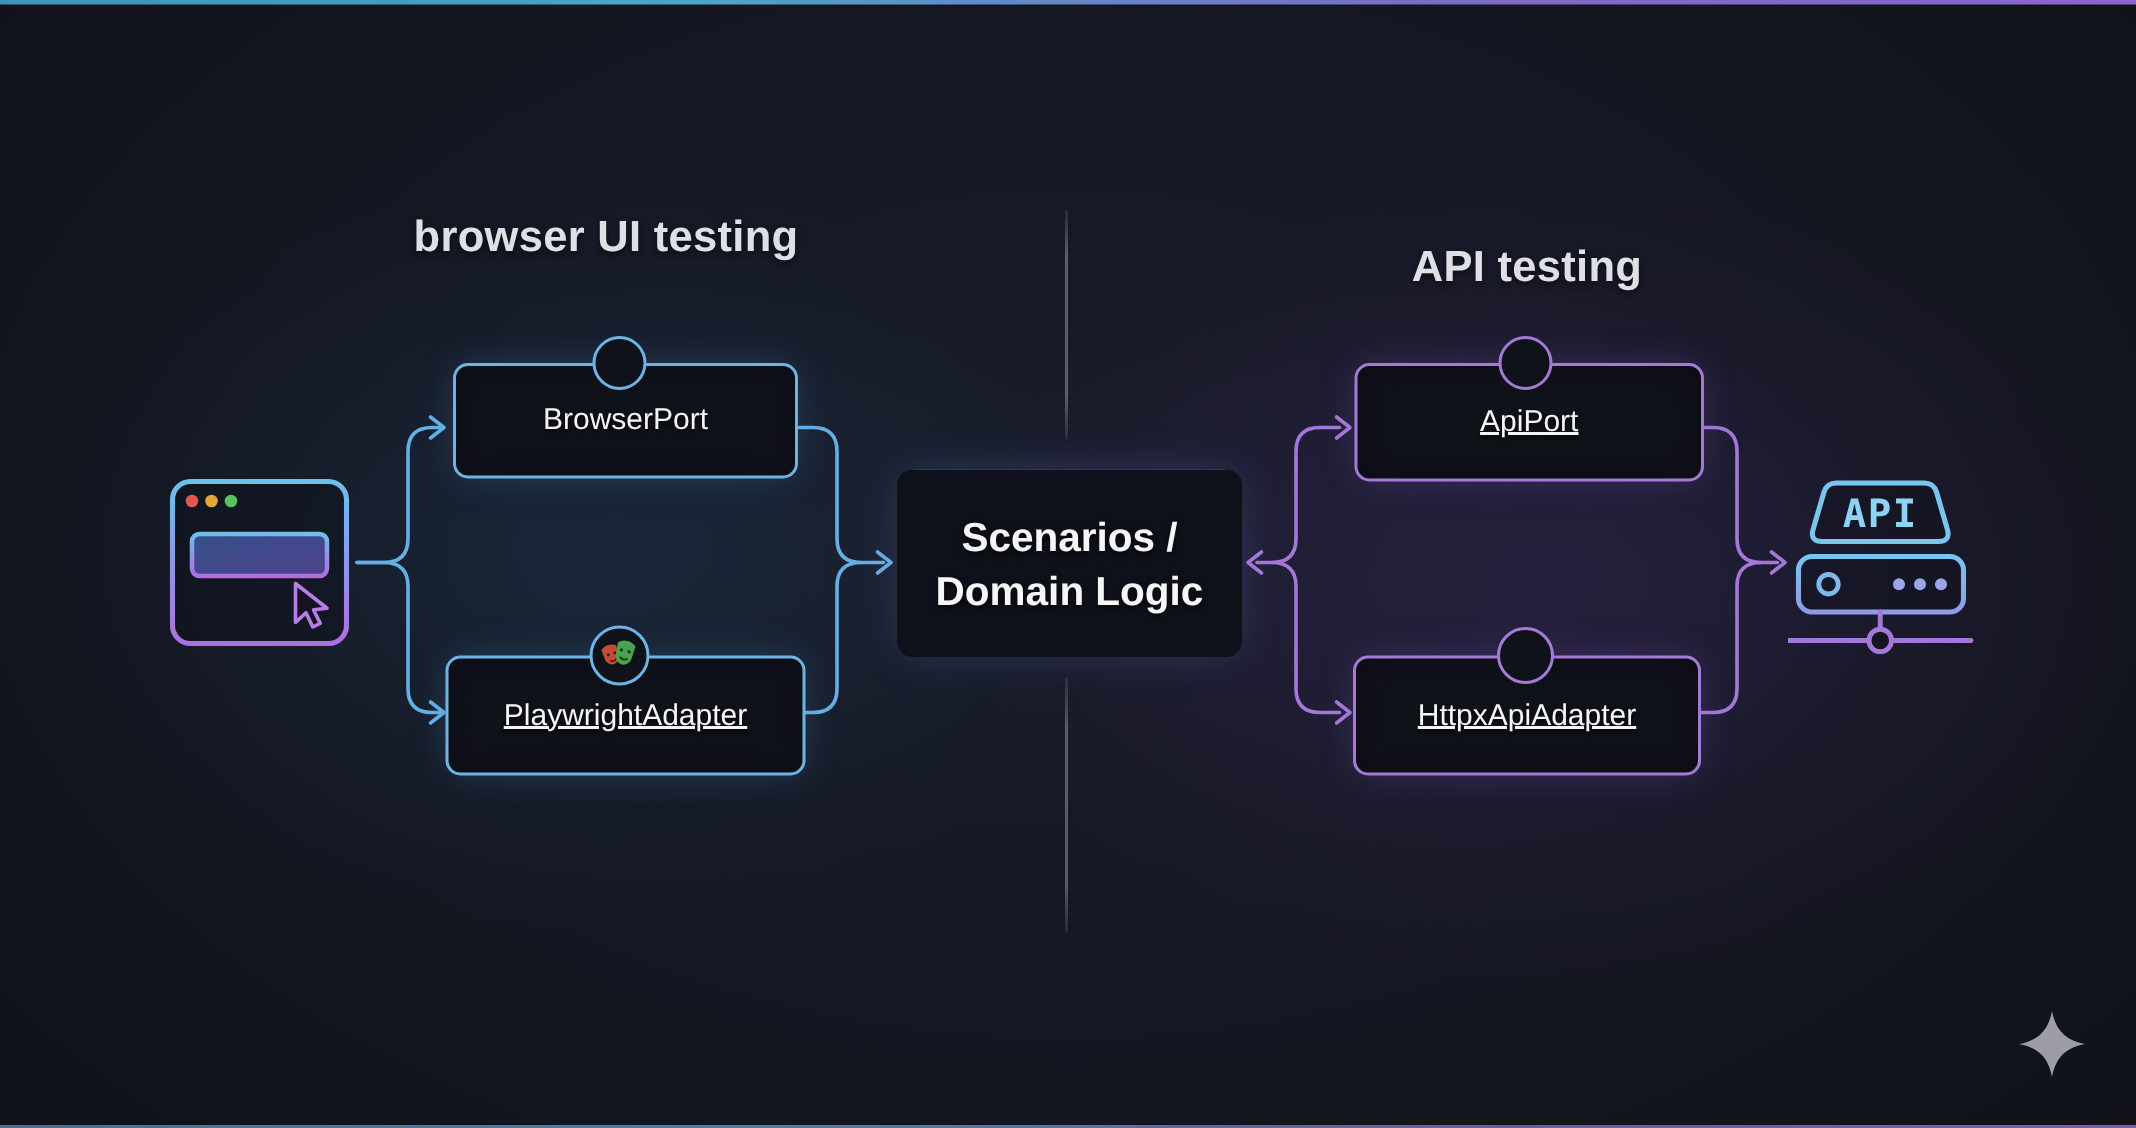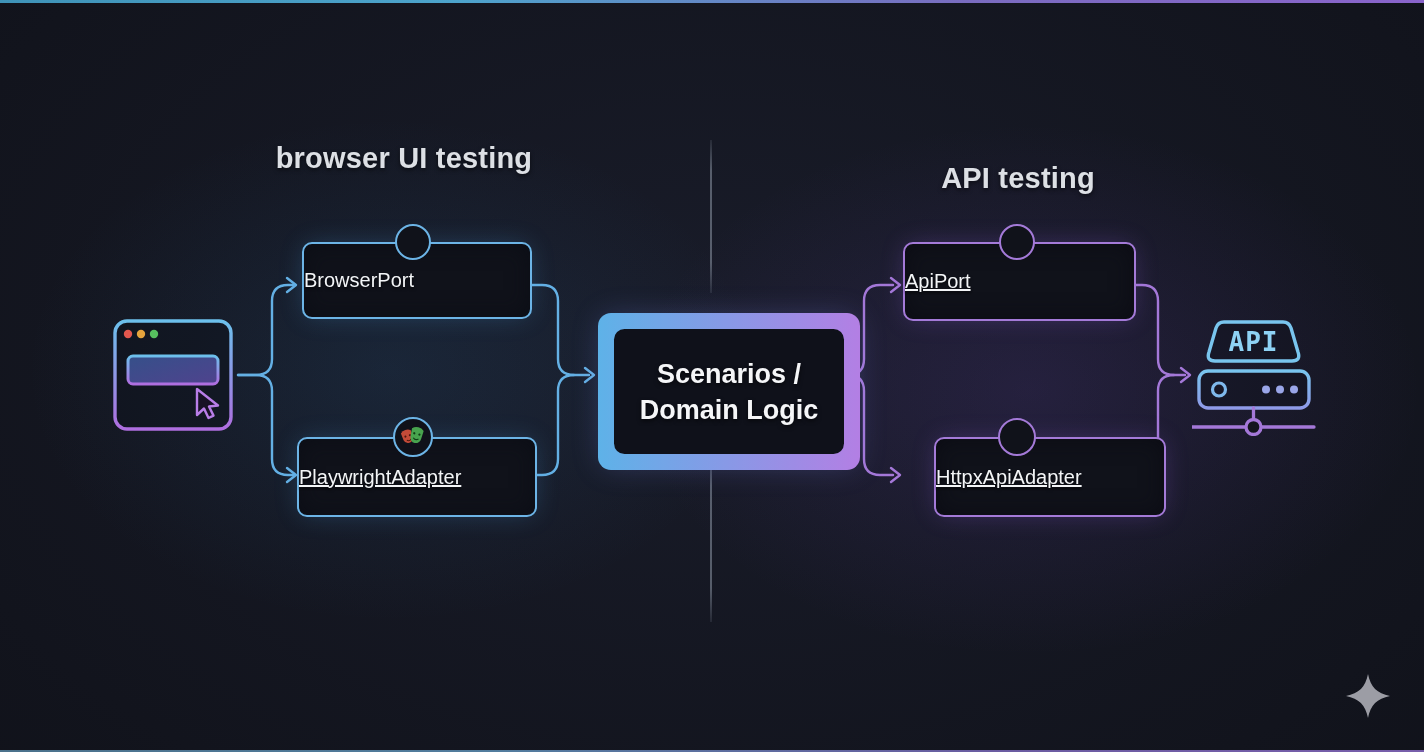--- a/index.html
+++ b/index.html
@@ -16,34 +16,34 @@
   .edge-top{top:0;height:3px;background:linear-gradient(90deg,#3f93b8,#4da4cc 32%,#7a6cc0 68%,#8a64cc);}
   .edge-bottom{bottom:0;height:2px;opacity:.85;background:linear-gradient(90deg,#55829f,#5d8fb4 35%,#7a68b8 70%,#8a6cc4);}
   .section-title{
     position:absolute;transform:translateX(-50%);
     font-size:29px;font-weight:700;color:#dde0e5;letter-spacing:.2px;
     text-shadow:0 2px 4px rgba(0,0,0,.55);white-space:nowrap;text-align:right;
   }
   .divider-seg{position:absolute;left:710px;width:2px;background:linear-gradient(180deg,rgba(130,140,155,.15),rgba(140,150,165,.55) 20%,rgba(140,150,165,.55) 80%,rgba(130,140,155,.15));}
   .connectors{position:absolute;left:0;top:0;z-index:1;}
   .node-box{
-    position:absolute;z-index:2;display:flex;align-items:center;
+    position:absolute;z-index:2;display:flex;align-items:center;justify-content:center;
     border-radius:10px;font-size:20px;font-weight:500;color:#f3f5f7;
     text-shadow:0 2px 3px rgba(0,0,0,.6);background:#10121a;
   }
   .box-blue{border:2.5px solid #6cb4e6;box-shadow:0 0 26px -4px rgba(80,165,235,.28), inset 0 0 22px rgba(10,12,20,.8);}
   .box-purple{border:2.5px solid #a47ad8;box-shadow:0 0 26px -4px rgba(150,100,225,.30), inset 0 0 22px rgba(10,10,18,.8);text-decoration:underline;}
   .port-circle{
     position:absolute;z-index:3;border-radius:50%;background:#10121a;box-sizing:border-box;
     display:flex;align-items:center;justify-content:center;
   }
   .pc-blue{border:2.5px solid #6cb4e6;}
   .pc-purple{border:2.5px solid #a47ad8;}
   .center-box{
-    position:absolute;z-index:2;border-radius:13px;padding:16px;
+    position:absolute;z-index:2;border-radius:13px;padding:0;
     background:linear-gradient(90deg,#5eb2e8,#b37fe4);
     box-shadow:0 0 30px -4px rgba(120,130,230,.30);
   }
   .center-box-inner{
     width:100%;height:100%;box-sizing:border-box;border-radius:10.5px;background:#0f111a;
     display:flex;flex-direction:column;align-items:center;justify-content:center;
     font-size:27px;font-weight:700;color:#f5f6f8;line-height:36px;
     text-shadow:0 2px 4px rgba(0,0,0,.6);
   }
   .icon-abs{position:absolute;z-index:2;}
@@ -114,21 +114,21 @@
       <span>Scenarios /</span>
       <span>Domain Logic</span>
     </div>
   </div>
 
   <div class="node-box box-purple" style="left:903px;top:242px;width:229px;height:75px;">
     <span>ApiPort</span>
   </div>
   <div class="port-circle pc-purple" style="left:999px;top:224px;width:36px;height:36px;"></div>
 
-  <div class="node-box box-purple" style="left:902px;top:437px;width:228px;height:76px;margin-left:32px;">
+  <div class="node-box box-purple" style="left:902px;top:437px;width:228px;height:76px;">
     <span>HttpxApiAdapter</span>
   </div>
   <div class="port-circle pc-purple" style="left:998px;top:418px;width:38px;height:38px;"></div>
 
   <svg class="icon-abs" style="left:111px;top:317px;" width="124" height="116" viewBox="0 0 124 116">
     <defs>
       <linearGradient id="bg1" x1="0" y1="0" x2="0" y2="1">
         <stop offset="0" stop-color="#6cc0ec"></stop>
           <stop offset="1" stop-color="#af6ee0"></stop>
       </linearGradient>

